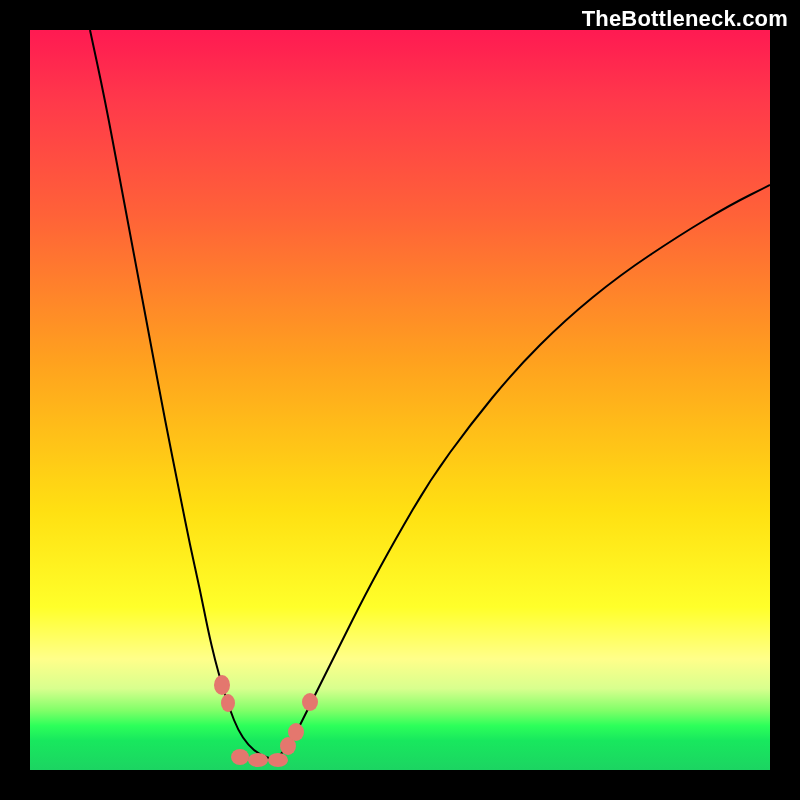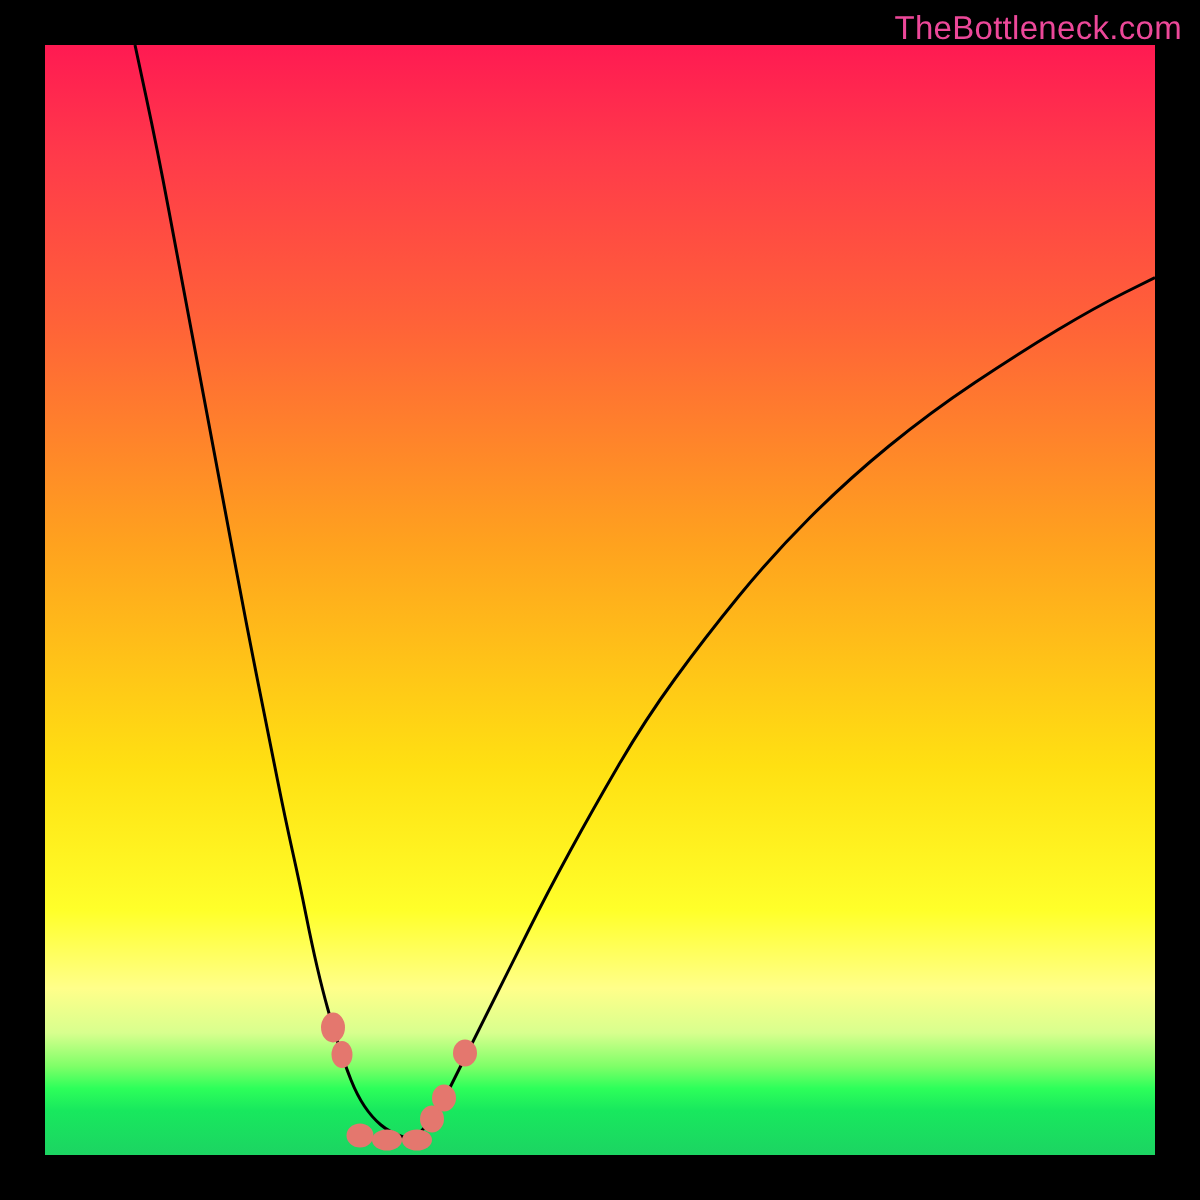--- a/index.html
+++ b/index.html
@@ -29,24 +29,24 @@
       #7fff68 92%,
       #2dff5a 94%,
       #18e85e 96%,
       #1cd462 100%
     );
   }
   .watermark {
     position: absolute;
     top: 6px;
     right: 12px;
-    color: #ec4899;
+    color: #ffffff;
     font-size: 22px;
     letter-spacing: 0.2px;
-    font-weight: 400;
+    font-weight: 700;
     user-select: none;
   }
   svg.curves {
     position: absolute;
     left: 0;
     top: 0;
     width: 740px;
     height: 740px;
   }
   .curve {

